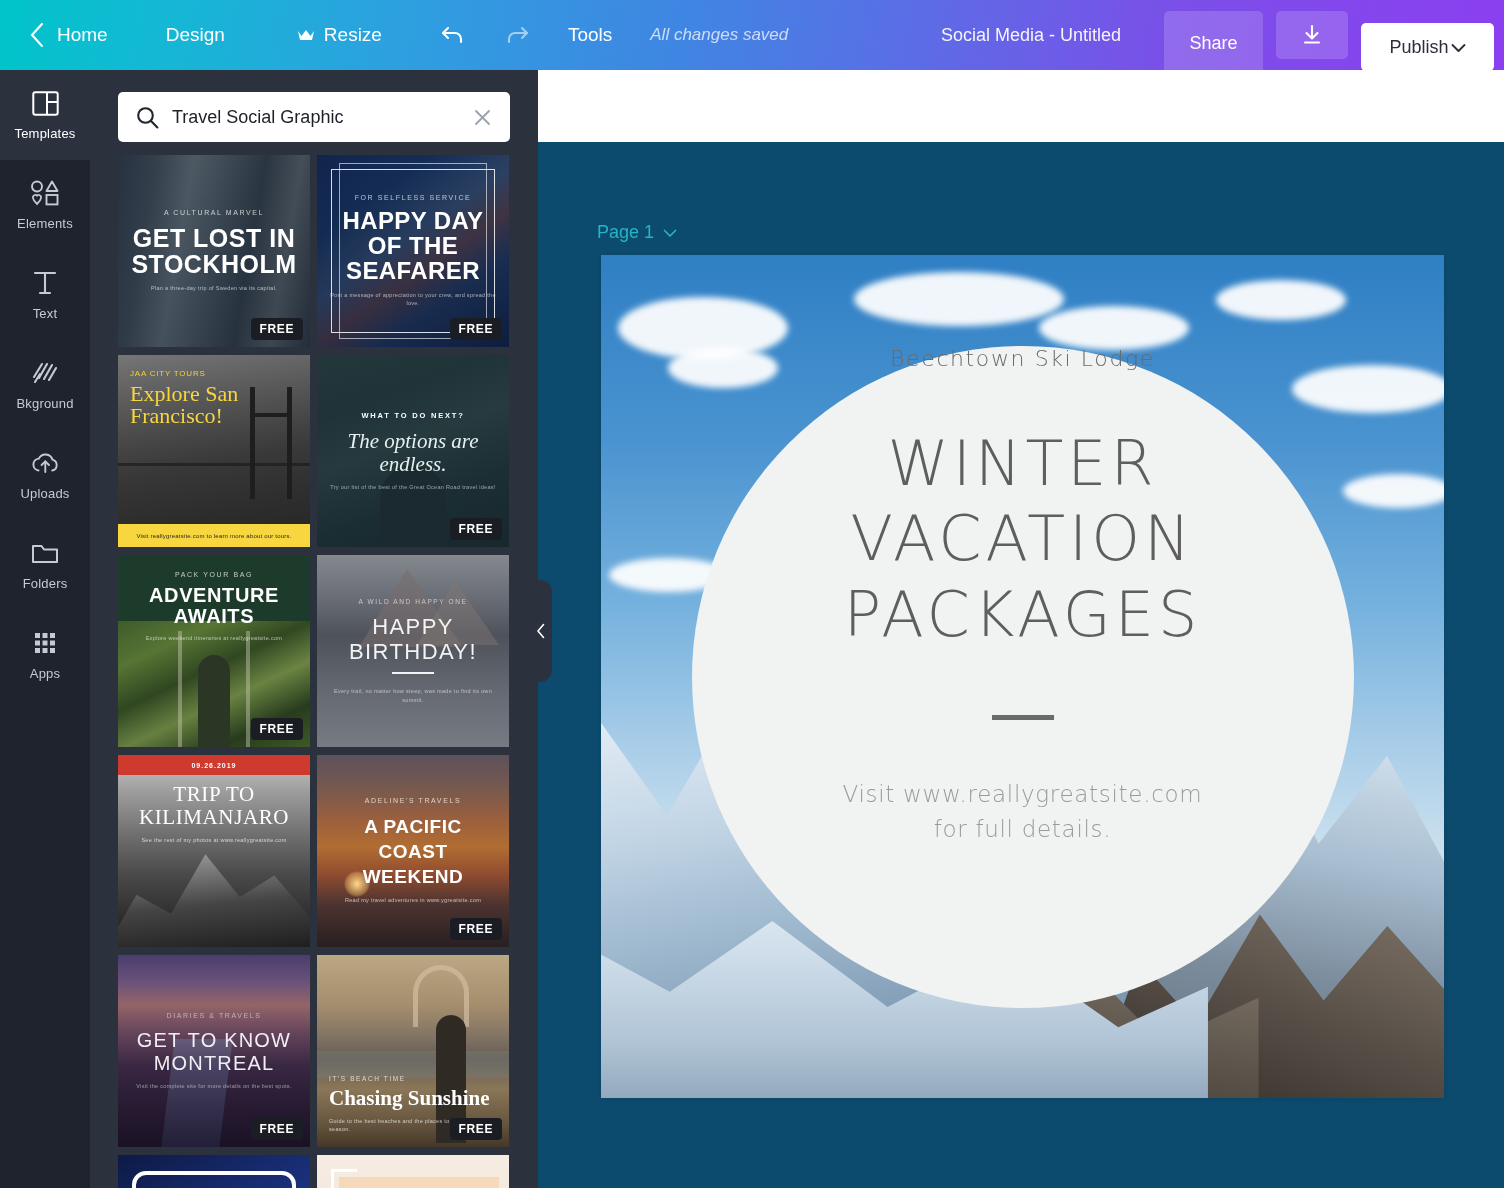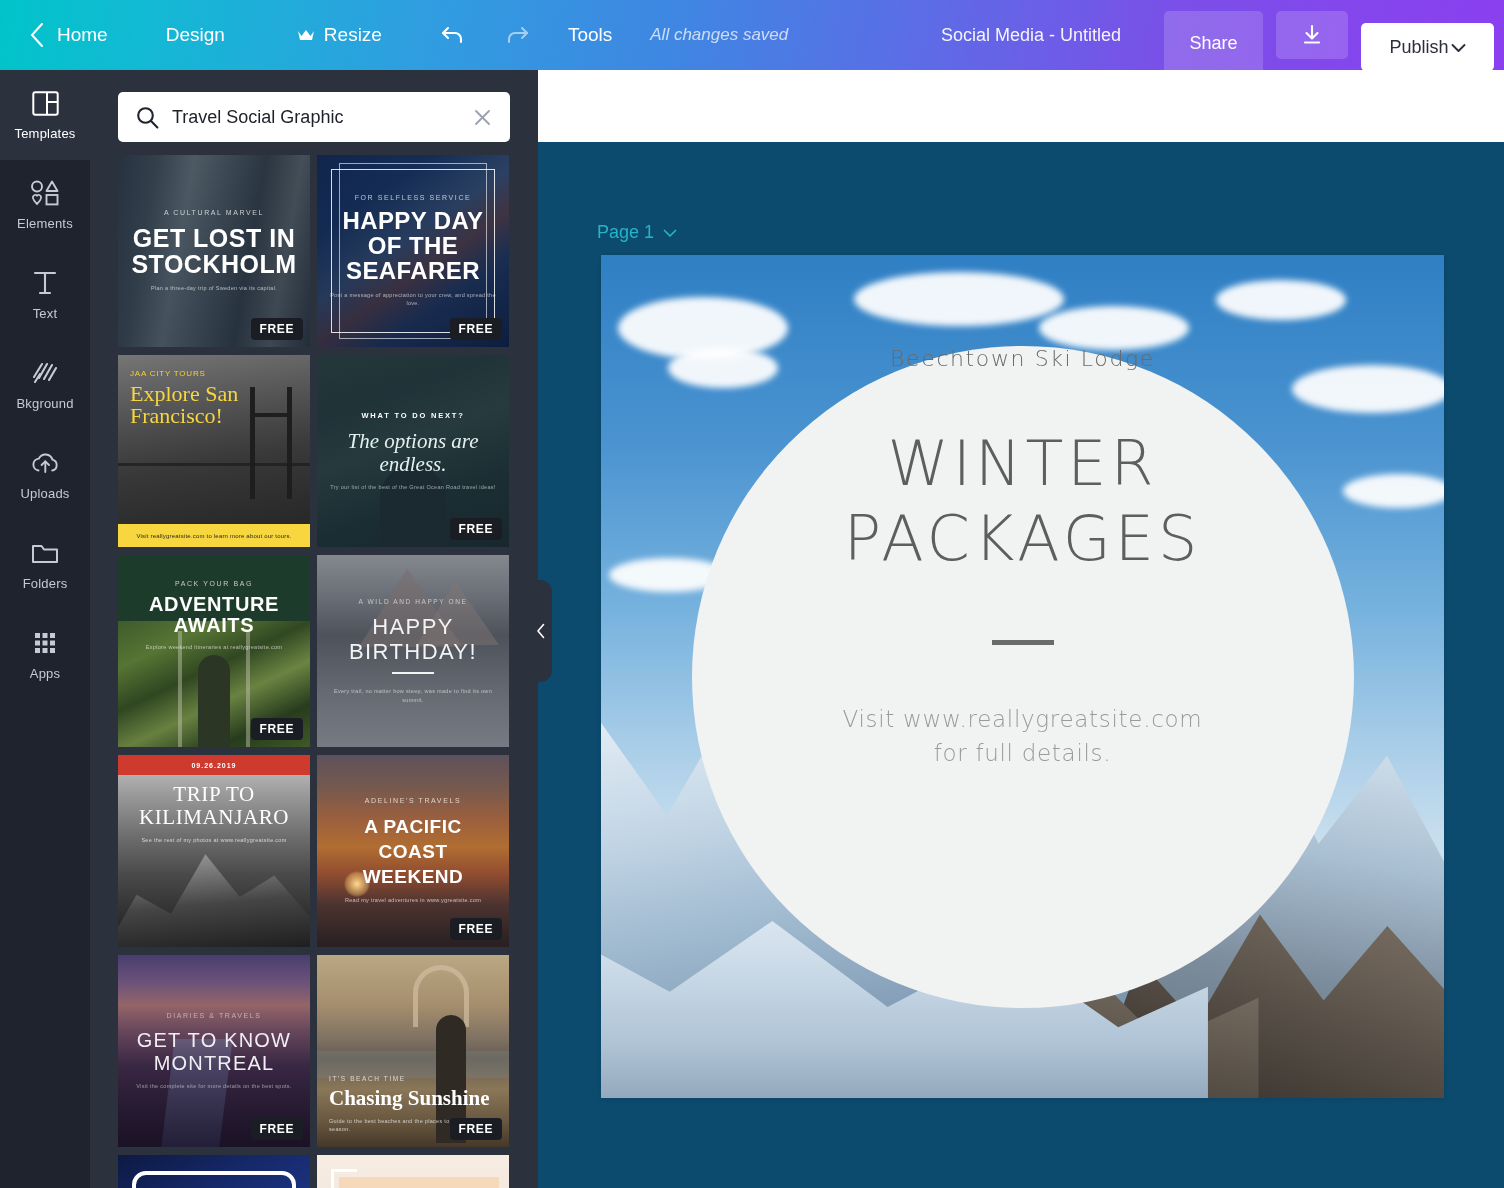--- a/index.html
+++ b/index.html
@@ -188,21 +188,21 @@
   
   #thumb-4 .thumb-img { background: #1d3b2a; }
   #thumb-4 .photo {
     position:absolute; left:0; right:0; top:66px; bottom:0;
     background:
       linear-gradient(rgba(20,40,20,.24), rgba(20,40,20,.3)),
       linear-gradient(155deg,#4b6b33 0%, #6e8f3f 22%, #3a5226 42%, #8aa553 60%, #2f4420 80%, #516f2e 100%);
   }
   #thumb-4 .bridge-rope { position:absolute; left:50%; transform:translateX(-50%); top:76px; width:72px; height:126px; border-left:4px solid rgba(200,200,180,.45); border-right:4px solid rgba(200,200,180,.45); }
   #thumb-4 .person { position:absolute; left:50%; transform:translateX(-50%); bottom:0; width:32px; height:92px; background:#2b3724; border-radius:16px 16px 0 0; }
-  #thumb-4 .thumb-inner { justify-content:flex-start; padding-top: 25px; }
+  #thumb-4 .thumb-inner { justify-content:flex-start; padding-top: 16px; }
   #thumb-4 .t-kicker { color: rgba(255,255,255,.72); margin-bottom: 7px; }
   #thumb-4 .t-title { font-size: 20px; font-weight:800; color:#fff; letter-spacing:.6px; font-family:"Liberation Sans Narrow","Liberation Sans",sans-serif; }
   #thumb-4 .t-sub { color: rgba(255,255,255,.62); }
 
   
   #thumb-5 .thumb-img {
     background:
       linear-gradient(rgba(60,60,66,.42), rgba(55,58,66,.45)),
       linear-gradient(180deg,#b9bfc6 0%, #8c929c 22%, #5d646e 42%, #6b727c 52%, #8a9099 72%, #aab0b8 100%);
   }
@@ -680,20 +680,21 @@
     <div id="mtn-right"></div>
     <div id="mtn-left"></div>
     <div id="mtn-rock-r"></div>
     <div id="mtn-rock-c"></div>
     <div id="mtn-front"></div>
 
     <div id="circle-overlay">
       <div id="design-kicker">Beechtown Ski Lodge</div>
       <div id="design-title">
         <div>WINTER</div>
+        <div>VACATION</div>
         <div>PACKAGES</div>
       </div>
       <div id="design-divider"></div>
       <div id="design-sub">
         <div>Visit www.reallygreatsite.com</div>
         <div>for full details.</div>
       </div>
     </div>
   </div>
 </div>

